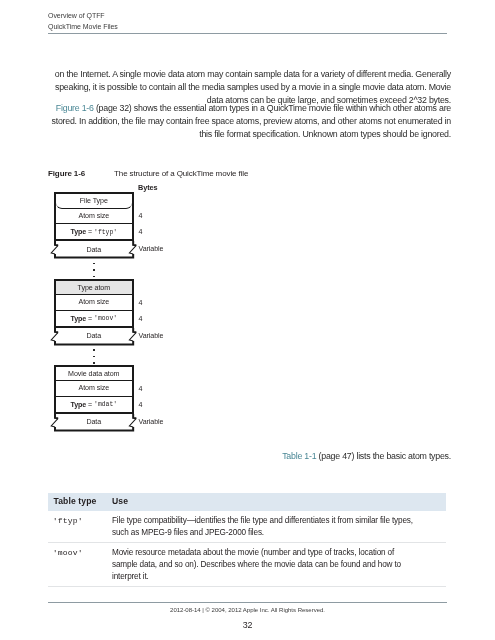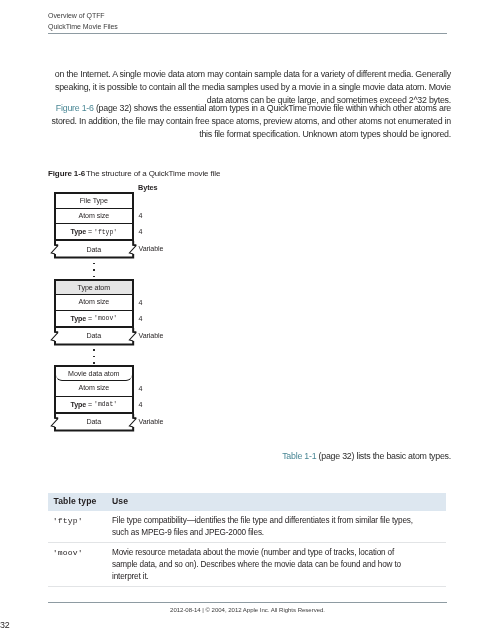--- a/index.html
+++ b/index.html
@@ -12,52 +12,52 @@
   .lnk{color:#4a8795;}
   .figure{position:absolute;left:0;top:0;width:495px;height:640px;pointer-events:none;}
   .bytes-hd{position:absolute;left:138px;top:182.9px;font-size:7.3px;font-weight:bold;color:#231f20;letter-spacing:-0.01em;}
   .fbox{position:absolute;box-sizing:border-box;}
   .frow{position:absolute;box-sizing:border-box;display:flex;align-items:center;justify-content:center;font-size:7.1px;color:#231f20;letter-spacing:-0.01em;}
   .fbytes{position:absolute;font-size:7.1px;color:#231f20;letter-spacing:-0.01em;}
   .fcode{font-family:"Liberation Mono",monospace;font-size:6.4px;letter-spacing:0;}
   .fdot{position:absolute;width:1.9px;height:1.5px;background:#2c2c2c;}
   .fig-cap{position:absolute;left:48px;font-size:8.0px;color:#231f20;white-space:nowrap;letter-spacing:-0.015em;}
   .fig-cap b{font-weight:bold;}
-  .fig-cap-t{display:inline-block;margin-left:1px;}
+  .fig-cap-t{display:inline-block;margin-left:29px;}
   p.body-text{margin:0;}
   .atbl{position:absolute;left:47.8px;top:492.6px;width:398.5px;border-collapse:collapse;font-size:8.2px;letter-spacing:-0.019em;color:#231f20;table-layout:fixed;}
   .atbl th{background:#dde7f0;font-weight:bold;text-align:left;font-size:8.6px;padding:3.3px 0 5.2px 5.7px;color:#231f20;letter-spacing:0.012em;}
   .atbl td{vertical-align:top;padding:4.2px 4px 3.2px 0px;border-bottom:0.7px solid #e2e4e6;line-height:11.9px;}
   .atbl td.mono{font-family:"Liberation Mono",monospace;font-size:8.1px;letter-spacing:0.18px;padding-left:4.9px;padding-top:3.6px;}
   .atbl th:nth-child(2),.atbl td:nth-child(2){padding-left:0;padding-right:26px;}
   .atbl col.c1{width:64.2px;}
   .ftr-rule{position:absolute;left:48px;top:601.9px;width:398.5px;height:0.9px;background:#8e9ba2;}
   .ftr{position:absolute;left:0;top:606.6px;width:495px;text-align:center;font-size:6.05px;color:#3b3b3b;letter-spacing:-0.005em;}
-  .pnum{position:absolute;left:0;top:619.8px;width:495px;text-align:left;font-size:8.9px;color:#231f20;letter-spacing:-0.01em;}
+  .pnum{position:absolute;left:0;top:619.8px;width:495px;text-align:center;font-size:8.9px;color:#231f20;letter-spacing:-0.01em;}
 </style>
 </head>
 <body>
 
 <div class="page">
   <div class="hdr">
     <div>Overview of QTFF</div>
     <div>QuickTime Movie Files</div>
   </div>
   <div class="hdr-rule"></div>
 
   <p class="body-text p1" style="top:68px;">on the Internet. A single movie data atom may contain sample data for a variety of different media. Generally speaking, it is possible to contain all the media samples used by a movie in a single movie data atom. Movie data atoms can be quite large, and sometimes exceed 2^32 bytes.</p>
   <p class="body-text p2" style="top:102px;"><a class="lnk">Figure 1-6</a><span> (page 32) shows the essential atom types in a QuickTime movie file within which other atoms are stored. In addition, the file may contain free space atoms, preview atoms, and other atoms not enumerated in this file format specification. Unknown atom types should be ignored.</span></p>
 
   <div class="fig-cap" style="top:168.6px;"><b>Figure 1-6</b><span class="fig-cap-t">The structure of a QuickTime movie file</span></div>
 
   <div class="figure">
     <div class="bytes-hd">Bytes</div>
     <div id="fig-boxes">
         <div class="fbox" style="left: 53.7px; top: 192.3px; width: 80.2px; height: 48.9px; border: 2px solid rgb(26, 26, 26); background: rgb(255, 255, 255);"></div>
-        <div class="frow" style="left: 55.7px; top: 194.3px; width: 76.2px; height: 14.6px; border-bottom: 1.15px solid rgb(26, 26, 26); background: rgb(255, 255, 255);">File Type</div>
+        <div class="frow" style="left: 55.7px; top: 194.3px; width: 76.2px; height: 14.6px; border-bottom: 1.15px solid rgb(26, 26, 26); background: rgb(255, 255, 255); border-radius: 6px;">File Type</div>
         <div class="frow" style="left: 55.7px; top: 208.9px; width: 76.2px; height: 15.2px; border-bottom: 1.15px solid rgb(26, 26, 26);">Atom size</div>
         <div class="fbytes" style="left: 138.5px; top: 212px;">4</div>
         <div class="frow" style="left: 55.7px; top: 224.1px; width: 76.2px; height: 17.1px; border-bottom: 1.15px solid rgb(26, 26, 26);">
           <b>Type</b>
           <span>&nbsp;=&nbsp;</span>
           <span class="fcode">'ftyp'</span>
         </div>
         <div class="fbytes" style="left: 138.5px; top: 228.15px;">4</div>
         <svg width="90.2" height="21.4" viewBox="0 0 90.2 21.4" style="position: absolute; left: 48.7px; top: 241.2px;">
           <path d="M 6 0 L 6 3.9 L 9.1 4.3 L 2.2 11.9 L 6 12.9 L 6 16.4 L 84.2 16.4 L 84.2 12.9 L 80.4 11.9 L 87.3 4.3 L 84.2 3.9 L 84.2 0 Z" fill="#ffffff" stroke="none"></path>
@@ -89,21 +89,21 @@
           <path d="M 84.2 0 L 84.2 3.9 L 87.3 4.3" fill="none" stroke="#1a1a1a" stroke-width="2" stroke-linecap="butt" stroke-linejoin="miter"></path>
           <path d="M 9.1 4.3 L 2.2 11.9 L 6 12.9" fill="none" stroke="#1a1a1a" stroke-width="1.05" stroke-linecap="butt" stroke-linejoin="miter"></path>
           <path d="M 87.3 4.3 L 80.4 11.9 L 84.2 12.9" fill="none" stroke="#1a1a1a" stroke-width="1.05" stroke-linecap="butt" stroke-linejoin="miter"></path>
         </svg>
         <div class="frow" style="left: 53.7px; top: 327.7px; width: 80.2px; height: 17.4px;">Data</div>
         <div class="fbytes" style="left: 138.5px; top: 331.9px;">Variable</div>
         <div class="fdot" style="left: 93.1px; top: 349.3px;"></div>
         <div class="fdot" style="left: 93.1px; top: 355.7px;"></div>
         <div class="fdot" style="left: 93.1px; top: 362.1px;"></div>
         <div class="fbox" style="left: 53.7px; top: 364.8px; width: 80.2px; height: 48.9px; border: 2px solid rgb(26, 26, 26); background: rgb(255, 255, 255);"></div>
-        <div class="frow" style="left: 55.7px; top: 366.8px; width: 76.2px; height: 14.6px; border-bottom: 1.15px solid rgb(26, 26, 26); background: rgb(255, 255, 255); border-radius: 6px;">Movie data atom</div>
+        <div class="frow" style="left: 55.7px; top: 366.8px; width: 76.2px; height: 14.6px; border-bottom: 1.15px solid rgb(26, 26, 26); background: rgb(255, 255, 255);">Movie data atom</div>
         <div class="frow" style="left: 55.7px; top: 381.4px; width: 76.2px; height: 15.2px; border-bottom: 1.15px solid rgb(26, 26, 26);">Atom size</div>
         <div class="fbytes" style="left: 138.5px; top: 384.5px;">4</div>
         <div class="frow" style="left: 55.7px; top: 396.6px; width: 76.2px; height: 17.1px; border-bottom: 1.15px solid rgb(26, 26, 26);">
           <b>Type</b>
           <span>&nbsp;=&nbsp;</span>
           <span class="fcode">'mdat'</span>
         </div>
         <div class="fbytes" style="left: 138.5px; top: 400.65px;">4</div>
         <svg width="90.2" height="21.4" viewBox="0 0 90.2 21.4" style="position: absolute; left: 48.7px; top: 413.7px;">
           <path d="M 6 0 L 6 3.9 L 9.1 4.3 L 2.2 11.9 L 6 12.9 L 6 16.4 L 84.2 16.4 L 84.2 12.9 L 80.4 11.9 L 87.3 4.3 L 84.2 3.9 L 84.2 0 Z" fill="#ffffff" stroke="none"></path>
@@ -111,21 +111,21 @@
           <path d="M 6 12.9 L 6 16.4 L 84.2 16.4 L 84.2 12.9" fill="none" stroke="#1a1a1a" stroke-width="2" stroke-linecap="butt" stroke-linejoin="miter"></path>
           <path d="M 84.2 0 L 84.2 3.9 L 87.3 4.3" fill="none" stroke="#1a1a1a" stroke-width="2" stroke-linecap="butt" stroke-linejoin="miter"></path>
           <path d="M 9.1 4.3 L 2.2 11.9 L 6 12.9" fill="none" stroke="#1a1a1a" stroke-width="1.05" stroke-linecap="butt" stroke-linejoin="miter"></path>
           <path d="M 87.3 4.3 L 80.4 11.9 L 84.2 12.9" fill="none" stroke="#1a1a1a" stroke-width="1.05" stroke-linecap="butt" stroke-linejoin="miter"></path>
         </svg>
         <div class="frow" style="left: 53.7px; top: 413.7px; width: 80.2px; height: 17.4px;">Data</div>
         <div class="fbytes" style="left: 138.5px; top: 417.9px;">Variable</div>
       </div>
   </div>
 
-  <p class="body-text" style="top:450px;"><a class="lnk">Table 1-1</a><span> (page 32) lists the basic atom types.</span></p>
+  <p class="body-text" style="top:450px;"><a class="lnk">Table 1-1</a><span> (page 47) lists the basic atom types.</span></p>
 
 
   <table class="atbl">
     <colgroup>
         <col class="c1">
         <col>
       </colgroup>
     <thead>
         <tr>
       <th>Table type</th>

